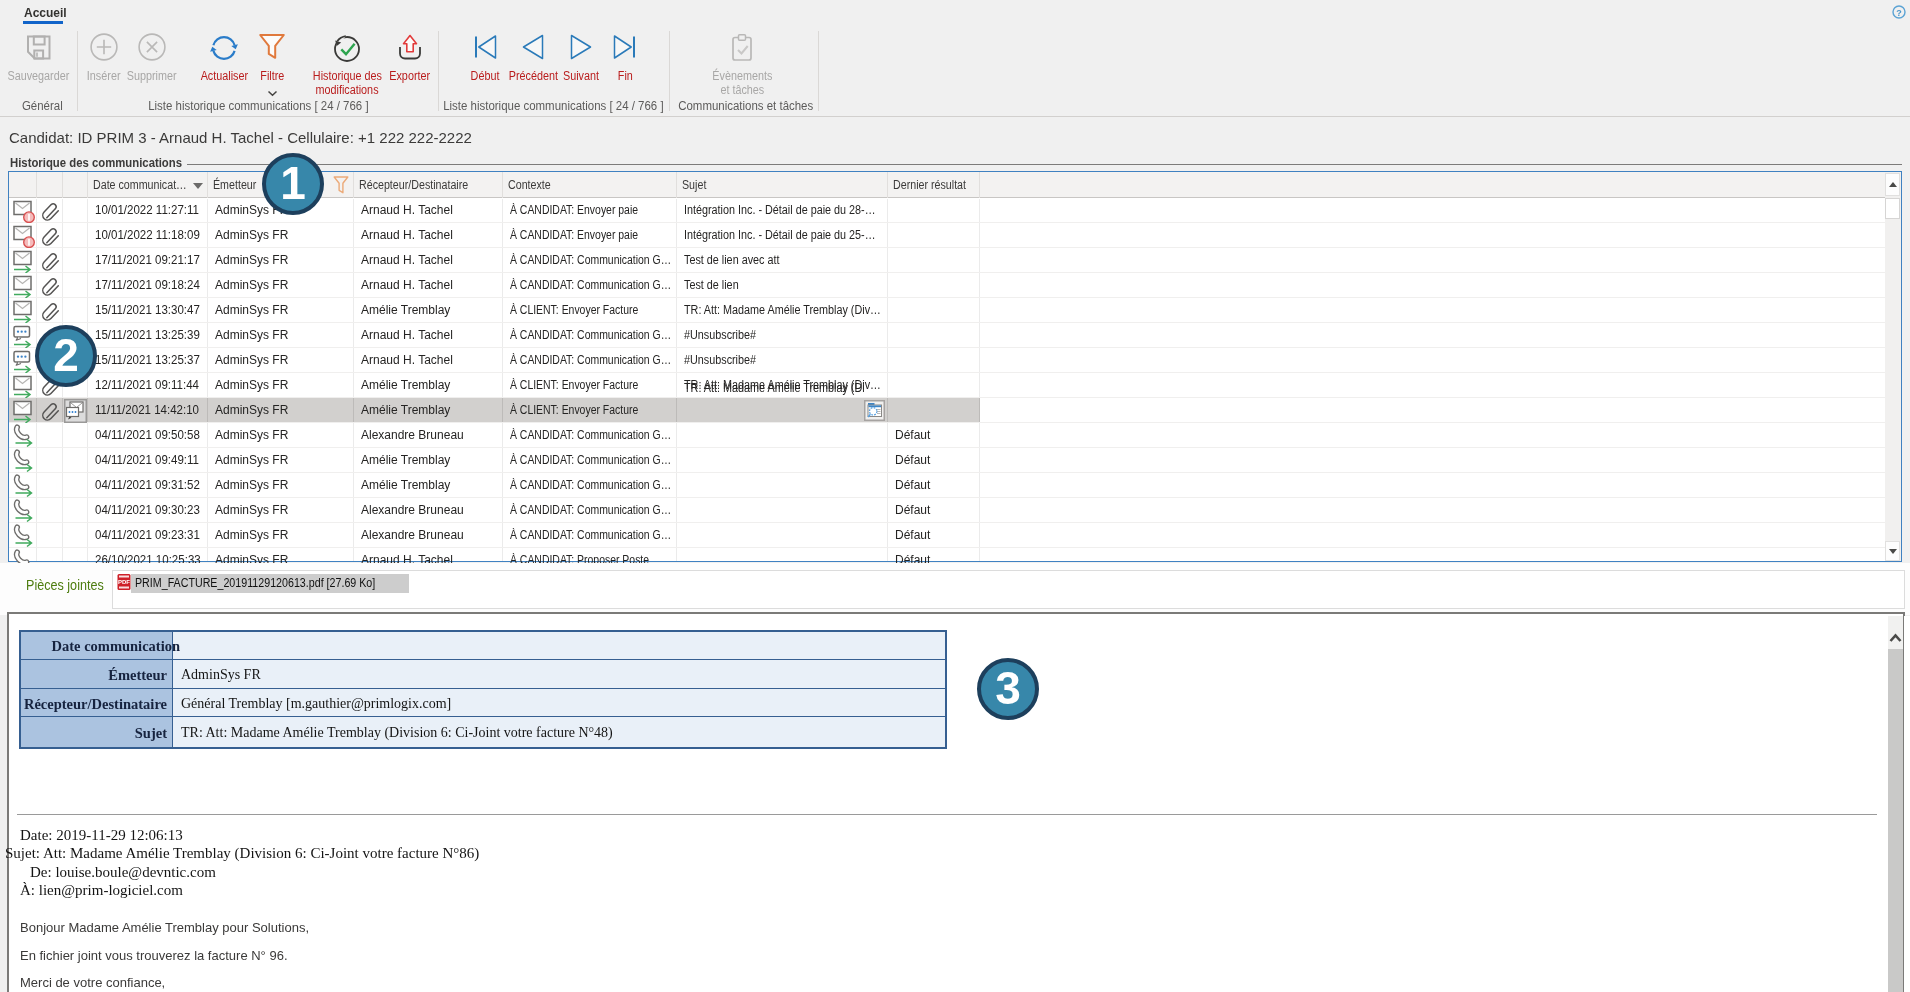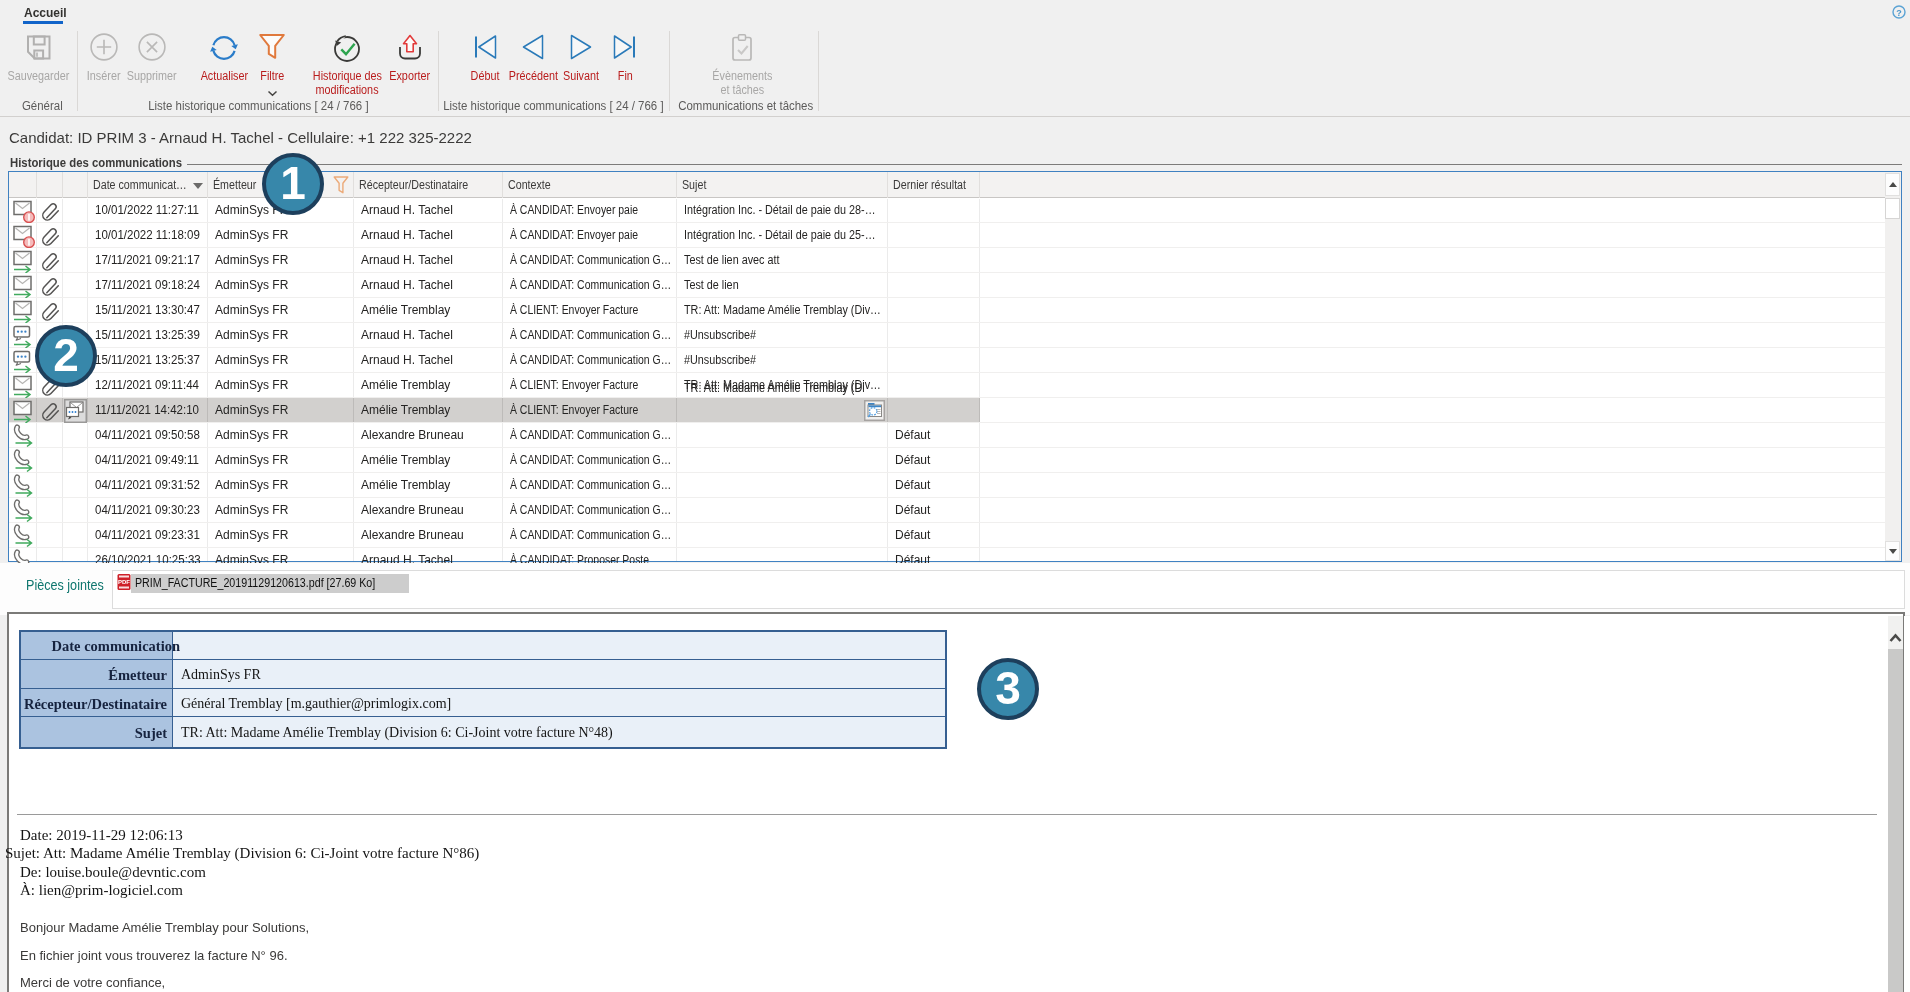--- a/index.html
+++ b/index.html
@@ -99,21 +99,21 @@
       <rect x="5" y="4.5" width="18" height="22.5" rx="2" stroke="#b9b8b7" stroke-width="1.7"></rect>
       <rect x="10.5" y="1.8" width="7" height="5.4" rx="1" fill="#f0f0f0" stroke="#b9b8b7" stroke-width="1.5"></rect>
       <path d="M10 17l3.5 3.5 6.2-7.5" stroke="#c9c8c7" stroke-width="2"></path>
     </svg></div>
 <div class="a lbl dis" style="left:652px;top:69px;width:180px"><span class="sqc sx90">Évènements</span></div>
 <div class="a lbl dis" style="left:652px;top:83px;width:180px"><span class="sqc sx90">et tâches</span></div>
 <div class="a glbl" style="left:-178px;top:99px;width:440px"><span class="sqc" style="transform:scaleX(.955)">Général</span></div>
 <div class="a glbl" style="left:38px;top:99px;width:440px"><span class="sqc" style="transform:scaleX(.955)">Liste historique communications [ 24 / 766 ]</span></div>
 <div class="a glbl" style="left:333px;top:99px;width:440px"><span class="sqc" style="transform:scaleX(.955)">Liste historique communications [ 24 / 766 ]</span></div>
 <div class="a glbl" style="left:526px;top:99px;width:440px"><span class="sqc" style="transform:scaleX(.955)">Communications et tâches</span></div>
-<div class="a" style="left:9px;top:129px;font-size:15px;color:#3b3a39">Candidat: ID PRIM 3 - Arnaud H. Tachel - Cellulaire: +1 222 325-2222</div>
+<div class="a" style="left:9px;top:129px;font-size:15px;color:#3b3a39">Candidat: ID PRIM 3 - Arnaud H. Tachel - Cellulaire: +1 222 222-2222</div>
 <div class="a" style="left:10px;top:156px;font-size:12px;font-weight:bold;color:#3c3b3a"><span class="sq" style="transform:scaleX(.945)">Historique des communications</span></div>
 <div class="a" style="left:187px;top:164px;width:1715px;height:1px;background:#7c7b7a"></div>
 <div class="a" style="left:8px;top:171px;width:1894px;height:391px;background:#fff;border:1px solid #3f81c1"></div>
 <div class="a" style="left:9px;top:172px;width:1892px;height:26px;background:#f3f2f1;border-bottom:1px solid #c8c6c4"></div>
 <div class="a" style="left:36px;top:172px;width:1px;height:26px;background:#e1dfdd"></div>
 <div class="vline" style="left:36px;top:199px;height:362px"></div>
 <div class="a" style="left:62px;top:172px;width:1px;height:26px;background:#e1dfdd"></div>
 <div class="vline" style="left:62px;top:199px;height:362px"></div>
 <div class="a" style="left:87px;top:172px;width:1px;height:26px;background:#e1dfdd"></div>
 <div class="vline" style="left:87px;top:199px;height:362px"></div>
@@ -362,21 +362,21 @@
 <div class="cell" style="left:361px;top:553px;width:139px">Arnaud H. Tachel</div>
 <div class="cell" style="left:510px;top:553px;width:170px"><span class="sq sx87">À CANDIDAT: Proposer Poste</span></div>
 <div class="cell" style="left:895px;top:553px;width:82px">Défaut</div>
 <div class="a" style="left:1885px;top:172px;width:16px;height:389px;background:#f1f0ef"></div>
 <div class="a" style="left:1885px;top:173px;width:15px;height:23px;background:#fdfdfd;border:1px solid #e1e0df"></div>
 <div class="a" style="left:1889px;top:182px;width:0;height:0;border-left:4px solid transparent;border-right:4px solid transparent;border-bottom:5px solid #4a4a48"></div>
 <div class="a" style="left:1885px;top:198px;width:15px;height:21px;background:#fff;border:1px solid #d6d5d4"></div>
 <div class="a" style="left:1885px;top:541px;width:15px;height:20px;background:#fdfdfd;border:1px solid #e1e0df"></div>
 <div class="a" style="left:1889px;top:549px;width:0;height:0;border-left:4px solid transparent;border-right:4px solid transparent;border-top:5px solid #4a4a48"></div>
 <div class="a" style="left:0;top:563px;width:1910px;height:52px;background:#fdfdfd"></div>
-<div class="a" style="left:26px;top:577px;font-size:14px;color:#0f766e"><span class="sq sx90">Pièces jointes</span></div>
+<div class="a" style="left:26px;top:577px;font-size:14px;color:#4d7c0f"><span class="sq sx90">Pièces jointes</span></div>
 <div class="a" style="left:112px;top:570px;width:1793px;height:39px;background:#fff;border:1px solid #dcdcdc"></div>
 <div class="a" style="left:117px;top:573px"><svg width="14" height="18" viewBox="0 0 14 18">
       <rect x="0.5" y="1" width="13" height="16" rx="1.5" fill="#ce2029"></rect>
       <rect x="2" y="2.5" width="10" height="2" fill="#fff" opacity="0.85"></rect>
       <rect x="2" y="13.5" width="10" height="2" fill="#fff" opacity="0.85"></rect>
       <text x="7" y="11.4" text-anchor="middle" font-size="6" font-weight="bold" fill="#fff" font-family="Liberation Sans">PDF</text>
     </svg></div>
 <div class="a" style="left:131px;top:574px;height:19px;background:#cdcdcd;font-size:12px;line-height:19px;color:#111;padding:0 4px"><span class="sq sx89">PRIM_FACTURE_20191129120613.pdf [27.69 Ko]</span></div>
 <div class="a" style="left:7px;top:612px;width:1898px;height:384px;background:#fff;border:2px solid #7b7a78"></div>
 <div class="a" style="left:19px;top:630px;width:928px;height:119px;border:2px solid #365f91;background:#e9f0f8"></div>
@@ -387,21 +387,21 @@
 <div class="dlab" style="left:35px;top:638px">Date communication</div>
 <div class="dlab" style="left:22px;top:667px">Émetteur</div>
 <div class="dlab" style="left:22px;top:696px">Récepteur/Destinataire</div>
 <div class="dlab" style="left:22px;top:725px">Sujet</div>
 <div class="dval" style="left:181px;top:667px">AdminSys FR</div>
 <div class="dval" style="left:181px;top:696px">Général Tremblay [m.gauthier@primlogix.com]</div>
 <div class="dval" style="left:181px;top:725px">TR: Att: Madame Amélie Tremblay (Division 6: Ci-Joint votre facture N°48)</div>
 <div class="a" style="left:17px;top:814px;width:1860px;height:1px;background:#9a9a9a"></div>
 <div class="eml" style="left:20px;top:827px">Date: 2019-11-29 12:06:13</div>
 <div class="eml" style="left:5px;top:845px">Sujet: Att: Madame Amélie Tremblay (Division 6: Ci-Joint votre facture N°86)</div>
-<div class="eml" style="left:20px;top:864px">De: louise.boule@devntic.com</div>
+<div class="eml" style="left:30px;top:864px">De: louise.boule@devntic.com</div>
 <div class="eml" style="left:20px;top:882px">À: lien@prim-logiciel.com</div>
 <div class="a" style="left:20px;top:920px;font-size:13px;color:#3b3a39">Bonjour Madame Amélie Tremblay pour Solutions,</div>
 <div class="a" style="left:20px;top:948px;font-size:13px;color:#3b3a39">En fichier joint vous trouverez la facture N° 96.</div>
 <div class="a" style="left:20px;top:975px;font-size:13px;color:#3b3a39">Merci de votre confiance,</div>
 <div class="a" style="left:1904px;top:616px;width:6px;height:376px;background:#fff"></div>
 <div class="a" style="left:1888px;top:616px;width:15px;height:376px;background:#f1f1f0"></div>
 <div class="a" style="left:1888px;top:649px;width:15px;height:343px;background:#c9c9c8"></div>
 <div class="a" style="left:1889px;top:629px"><svg width="13" height="10">
       <path d="M1.5 8L6.5 2.5l5 5.5" fill="none" stroke="#4a4a48" stroke-width="2.6"></path>
     </svg></div>

